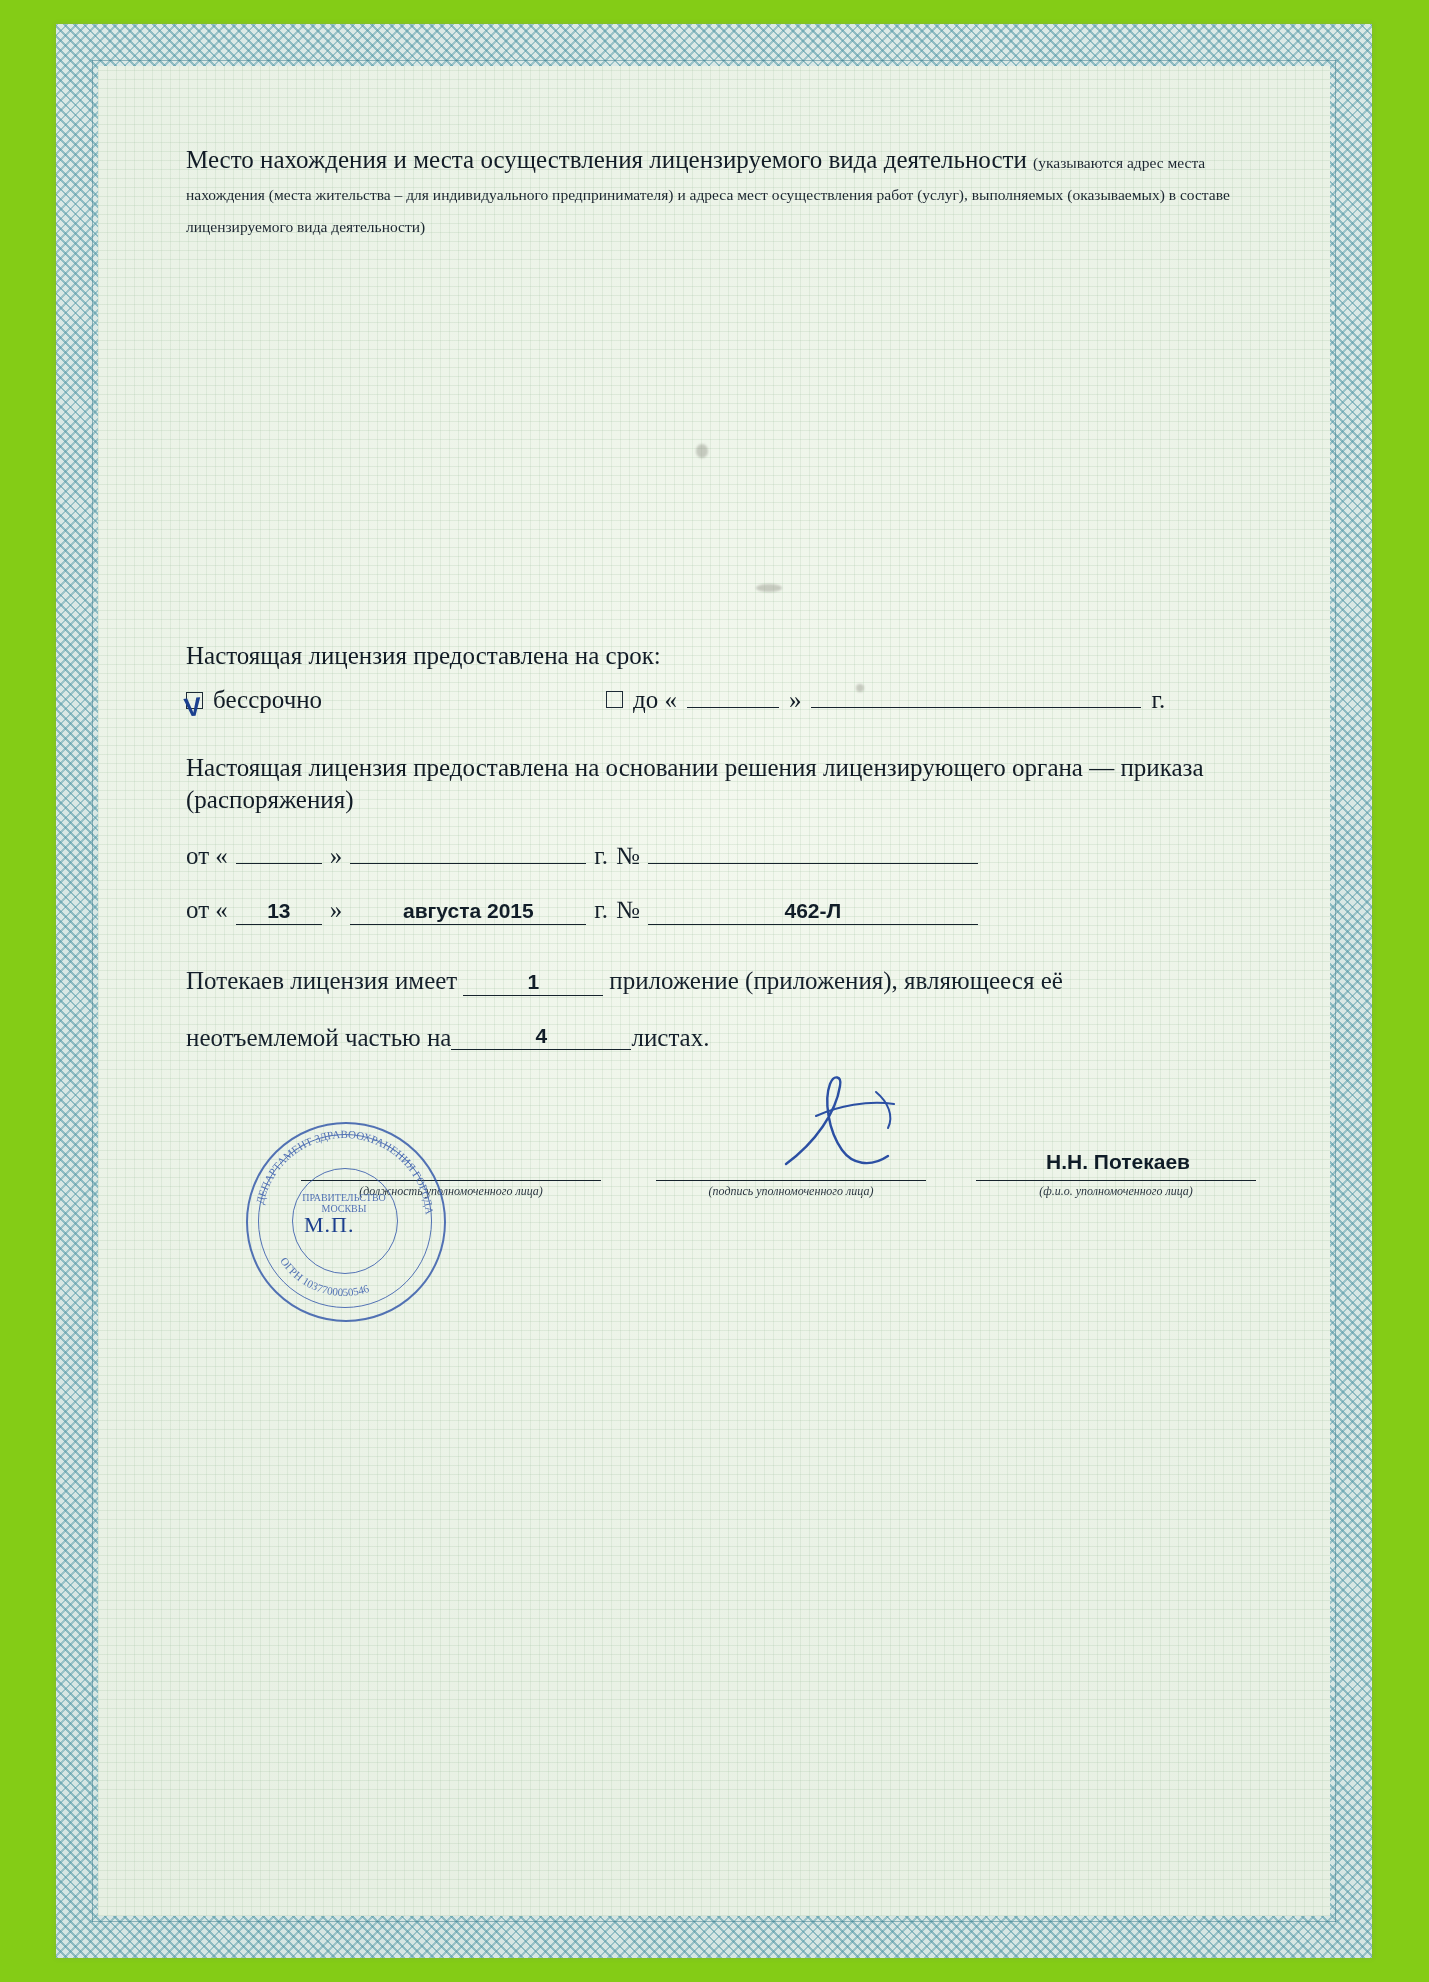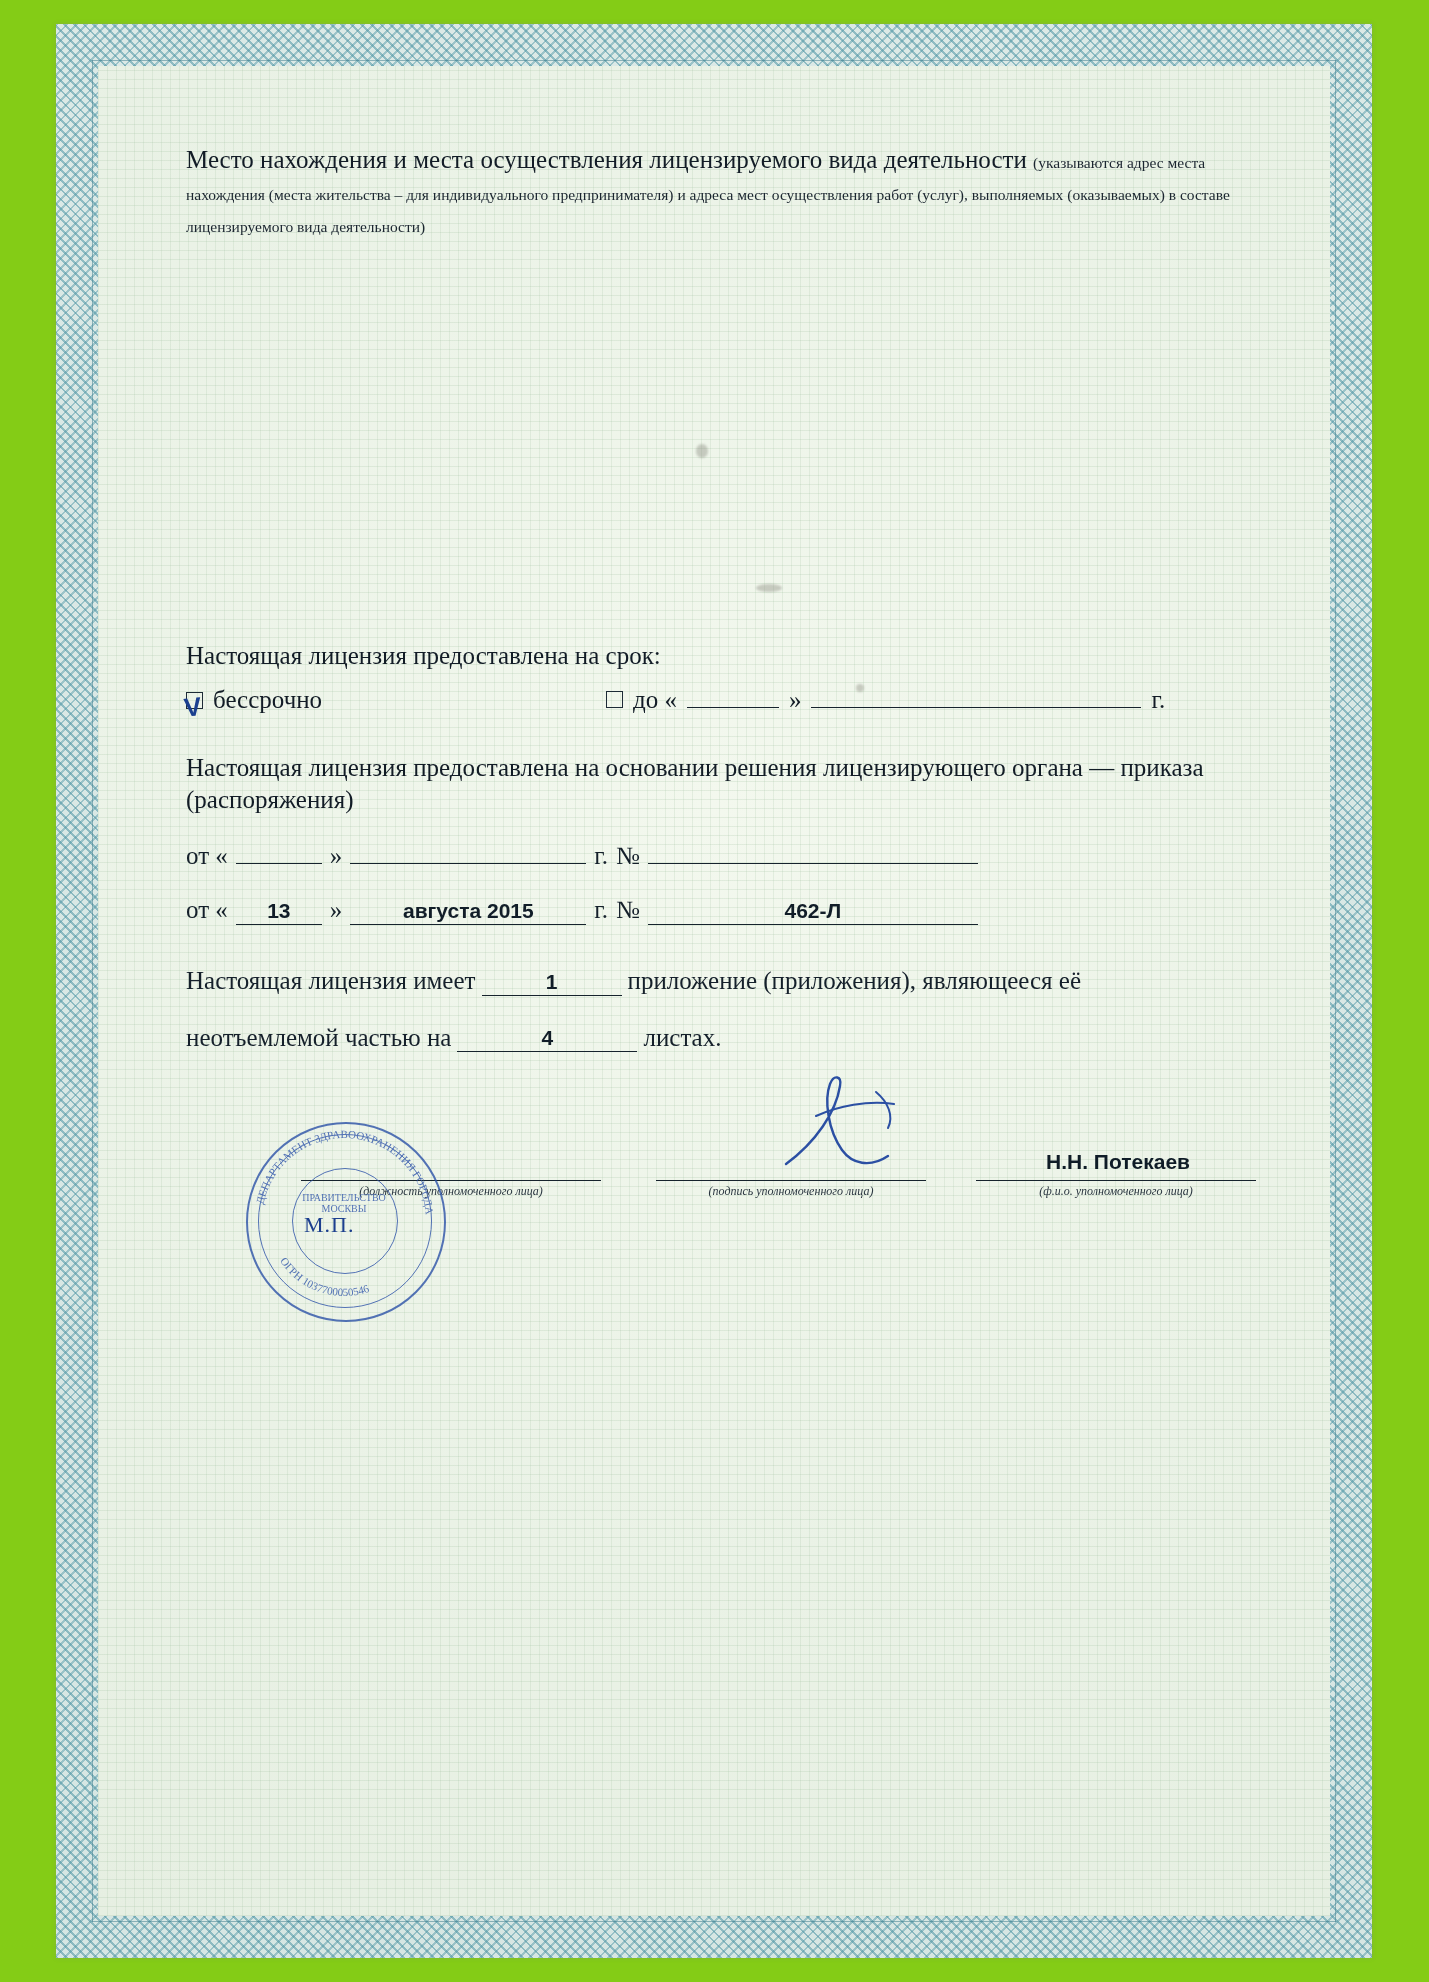--- a/index.html
+++ b/index.html
@@ -186,22 +186,21 @@
   .attach-row {
     display: flex;
     align-items: baseline;
     gap: 6px;
     margin-top: 42px;
     font-size: 25px;
     flex-wrap: wrap;
   }
   .sheets-row {
     display: flex;
-    align-items: flex-end;
-    gap: 6px;
+    align-items: flex-start;
     margin-top: 28px;
     font-size: 25px;
   }
 
   
   .sign-zone {
     position: relative;
     margin-top: 10px;
     height: 200px;
   }
@@ -357,21 +356,21 @@
         <span>от «</span>
         <span class="filled f-day">13</span>
         <span>»</span>
         <span class="filled f-month">августа 2015</span>
         <span>г.</span>
         <span>№</span>
         <span class="filled f-num">462-Л</span>
       </div>
 
       <div class="attach-row">
-        <span>Настоящая лицензия имеет</span>
+        <span>Потекаев лицензия имеет</span>
         <span class="filled f-count">1</span>
         <span>приложение (приложения), являющееся её</span>
       </div>
       <div class="sheets-row">
         <span>неотъемлемой частью на</span>
         <span class="filled f-sheets">4</span>
         <span>листах.</span>
       </div>
 
       <div class="sign-zone">

